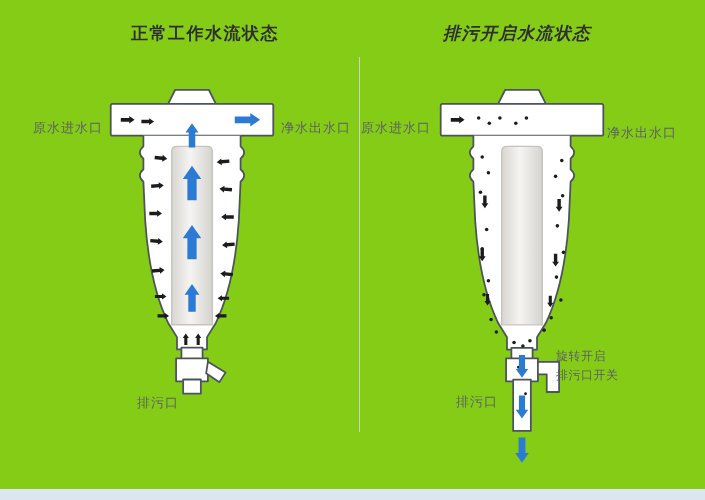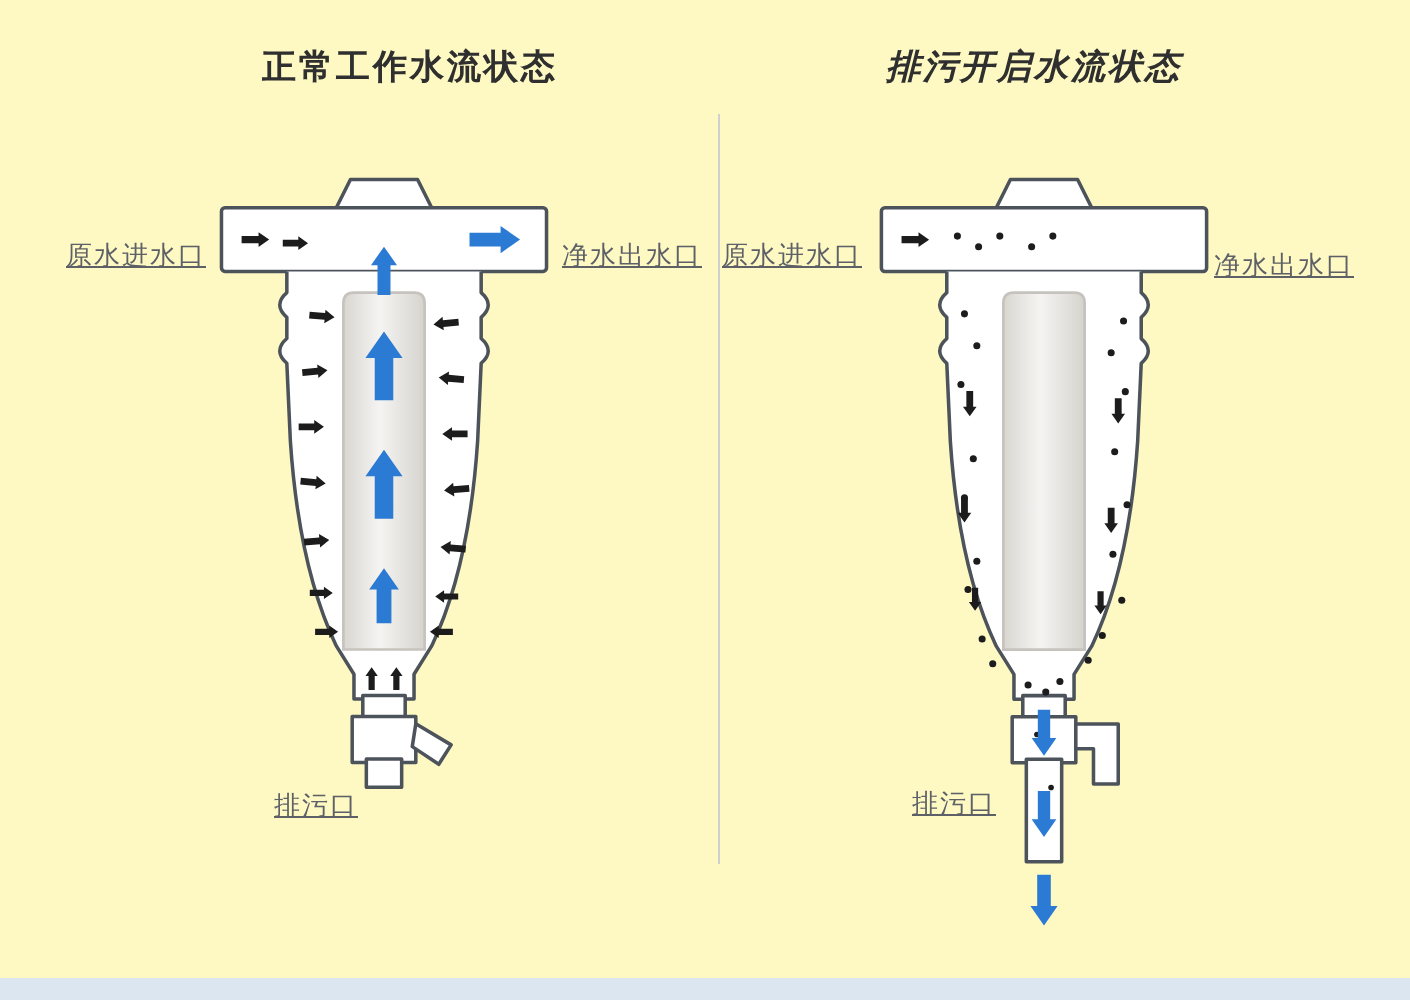--- a/index.html
+++ b/index.html
@@ -3,39 +3,38 @@
 <meta charset="utf-8">
 <style>
   * { margin:0; padding:0; box-sizing:border-box; }
   body {
     font-family: "Liberation Sans", "DejaVu Sans", sans-serif;
     background:#ffffff;
   }
   .canvas {
     position:relative;
     width:705px; height:500px;
-    background:#fef9c3;
+    background:#84cc16;
     overflow:hidden;
   }
   .title {
     position:absolute;
     width:290px;
     text-align:center;
     font-size:17px;
     font-weight:bold;
     color:#2f2f2f;
     letter-spacing:1.5px;
   }
   .lbl {
     position:absolute;
     font-size:13px;
     color:#5d6066;
     letter-spacing:1px;
     white-space:nowrap;
-    text-decoration:underline;
   }
   .switch-lbl {
     position:absolute;
     font-size:12px;
     color:#5d6066;
     line-height:1.55;
     letter-spacing:0.5px;
   }
   .divider {
     position:absolute;
@@ -187,16 +186,20 @@
     </g>
   </svg>
 
   <div class="lbl" style="left:33px; top:119px;">原水进水口</div>
   <div class="lbl" style="left:281px; top:119px;">净水出水口</div>
   <div class="lbl" style="left:137px; top:394px;">排污口</div>
 
   <div class="lbl" style="left:361px; top:119px;">原水进水口</div>
   <div class="lbl" style="left:607px; top:124px;">净水出水口</div>
   <div class="lbl" style="left:456px; top:393px;">排污口</div>
+  <div class="switch-lbl" style="left:556px; top:347px;">
+    <div>旋转开启</div>
+    <div>排污口开关</div>
+  </div>
 
   <div class="footer-bar"></div>
 
 </div>
 
 </body></html>

